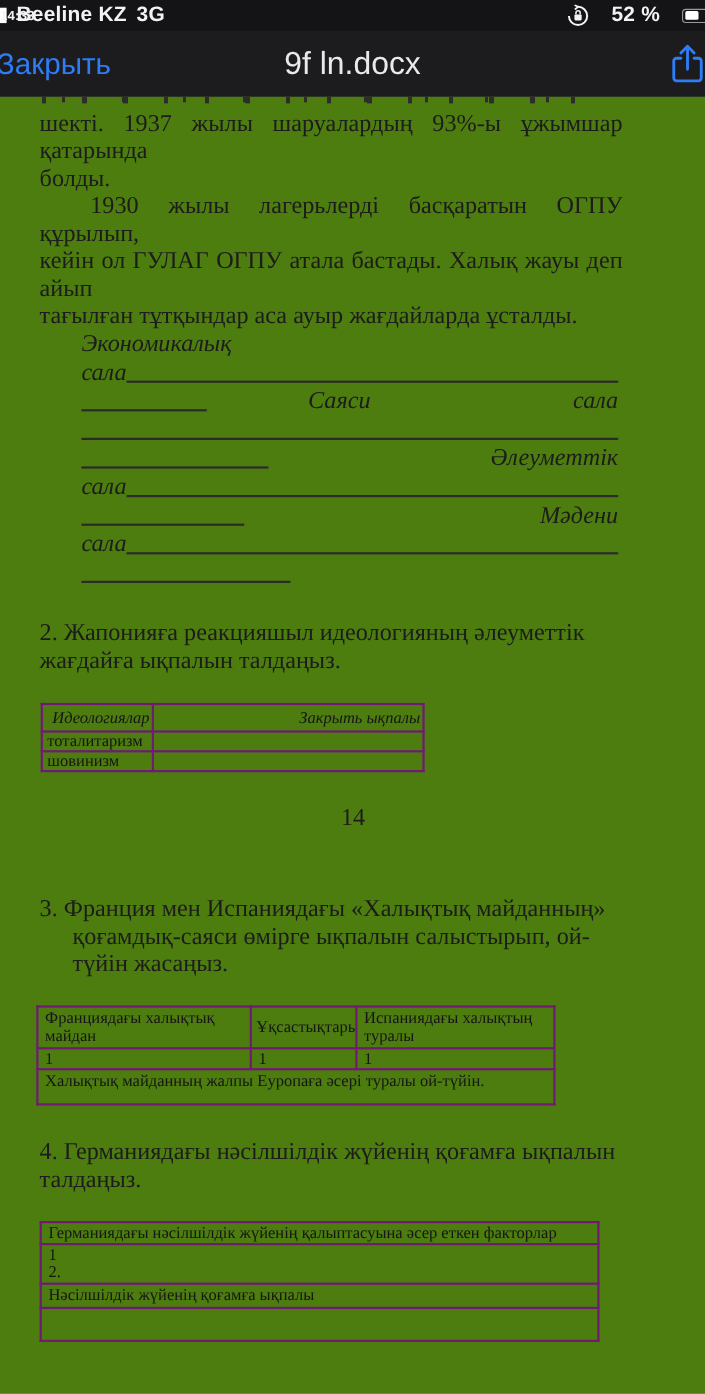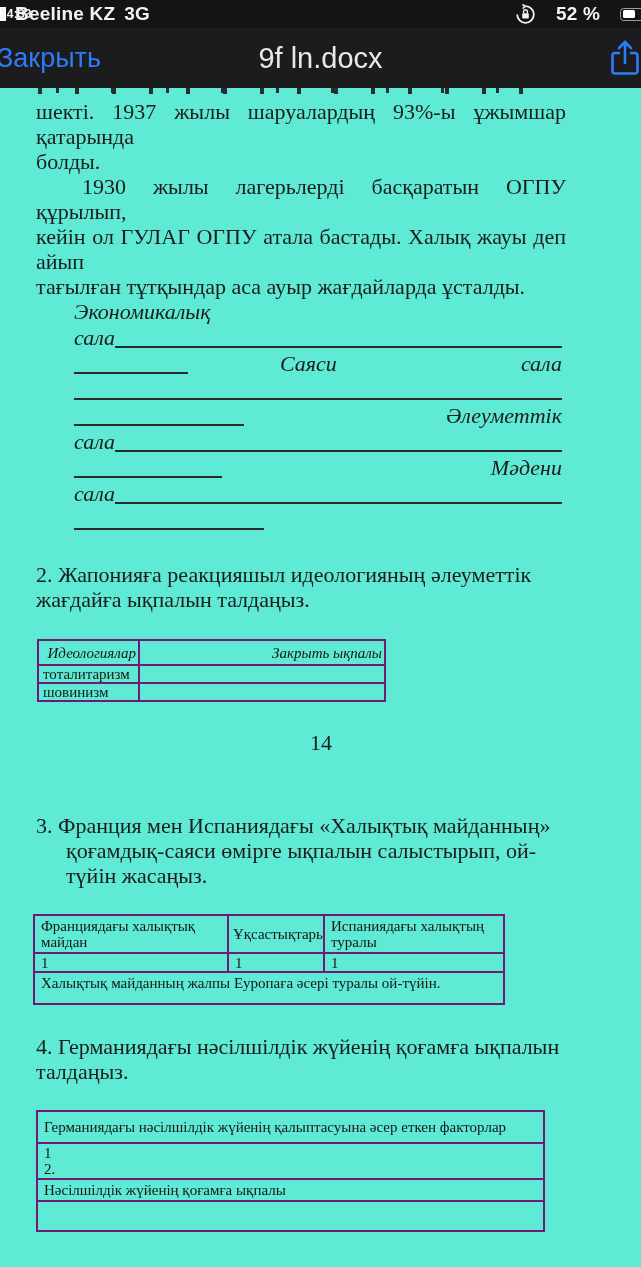--- a/index.html
+++ b/index.html
@@ -23,21 +23,21 @@
   .battery .shell { position:absolute; inset:0; border:1.5px solid #9a9a9e; border-radius:3.5px; }
   .battery .fill  { position:absolute; left:2.5px; top:2.5px; bottom:2.5px; width:12px; background:#ffffff; border-radius:1.5px; }
 
   .nav-bar { position:relative; height:60px; display:flex; align-items:center; background:#1c1c1e; }
   .close-btn { margin-left:-3px; color:#2e7cf6; font-size:27px; font-weight:400; cursor:pointer; }
   .doc-title { position:absolute; left:0; right:0; text-align:center; color:#e9e9eb; font-size:29px; }
   .share-btn { margin-left:auto; margin-right:-6px; position:relative; z-index:2; width:44px; height:46px; display:flex; align-items:center; justify-content:center; cursor:pointer; }
 
   
   .doc {
-    position:relative; height:1179px; background:#5eead4; color:#1c1c1c;
+    position:relative; height:1179px; background:#4d7c0f; color:#1c1c1c;
     font-family:"Liberation Serif", serif; font-size:22px; line-height:25px;
     padding:0 0 0 36px;
   }
   .textcol { width:530px; }
   .clipped-line {
     height:11px; width:492px; margin-left:2px; margin-bottom:0;
     background:
       repeating-linear-gradient(90deg,#2c2c2c 0 4px,transparent 4px 37px) 0 0/100% 6px no-repeat,
       repeating-linear-gradient(90deg,transparent 0 18px,#2c2c2c 18px 21px,transparent 21px 55px) 0 0/100% 5px no-repeat;
   }
@@ -69,21 +69,21 @@
 
   .t3 { margin-top:26px; margin-left:-3px; width:470px; table-layout:fixed; }
   .t3 .c1 { width:194px; } .t3 .c2 { width:96px; } .t3 .c3 { width:180px; }
   .t3 th { text-align:left; padding:2px 1px 2px 6px; height:36px; vertical-align:middle; }
   .t3 th.c2 { padding-left:4px; white-space:nowrap; overflow:hidden; }
   .t3 td { height:19px; padding:0 6px; }
   .t3 .footer-cell { height:32px; vertical-align:top; padding:2px 6px; }
 
   .t4 { margin-top:26px; width:509px; }
   .t4 td { padding:1px 6px; }
-  .t4 .r1 { height:32px; }
+  .t4 .r1 { height:20px; }
   .t4 .r2 { height:33px; vertical-align:top; }
   .t4 .r3 { height:22px; }
   .t4 .r4 { height:30px; }
 
   svg { display:block; }
 </style>
 </head>
 <body>
 
 <div class="screen">

